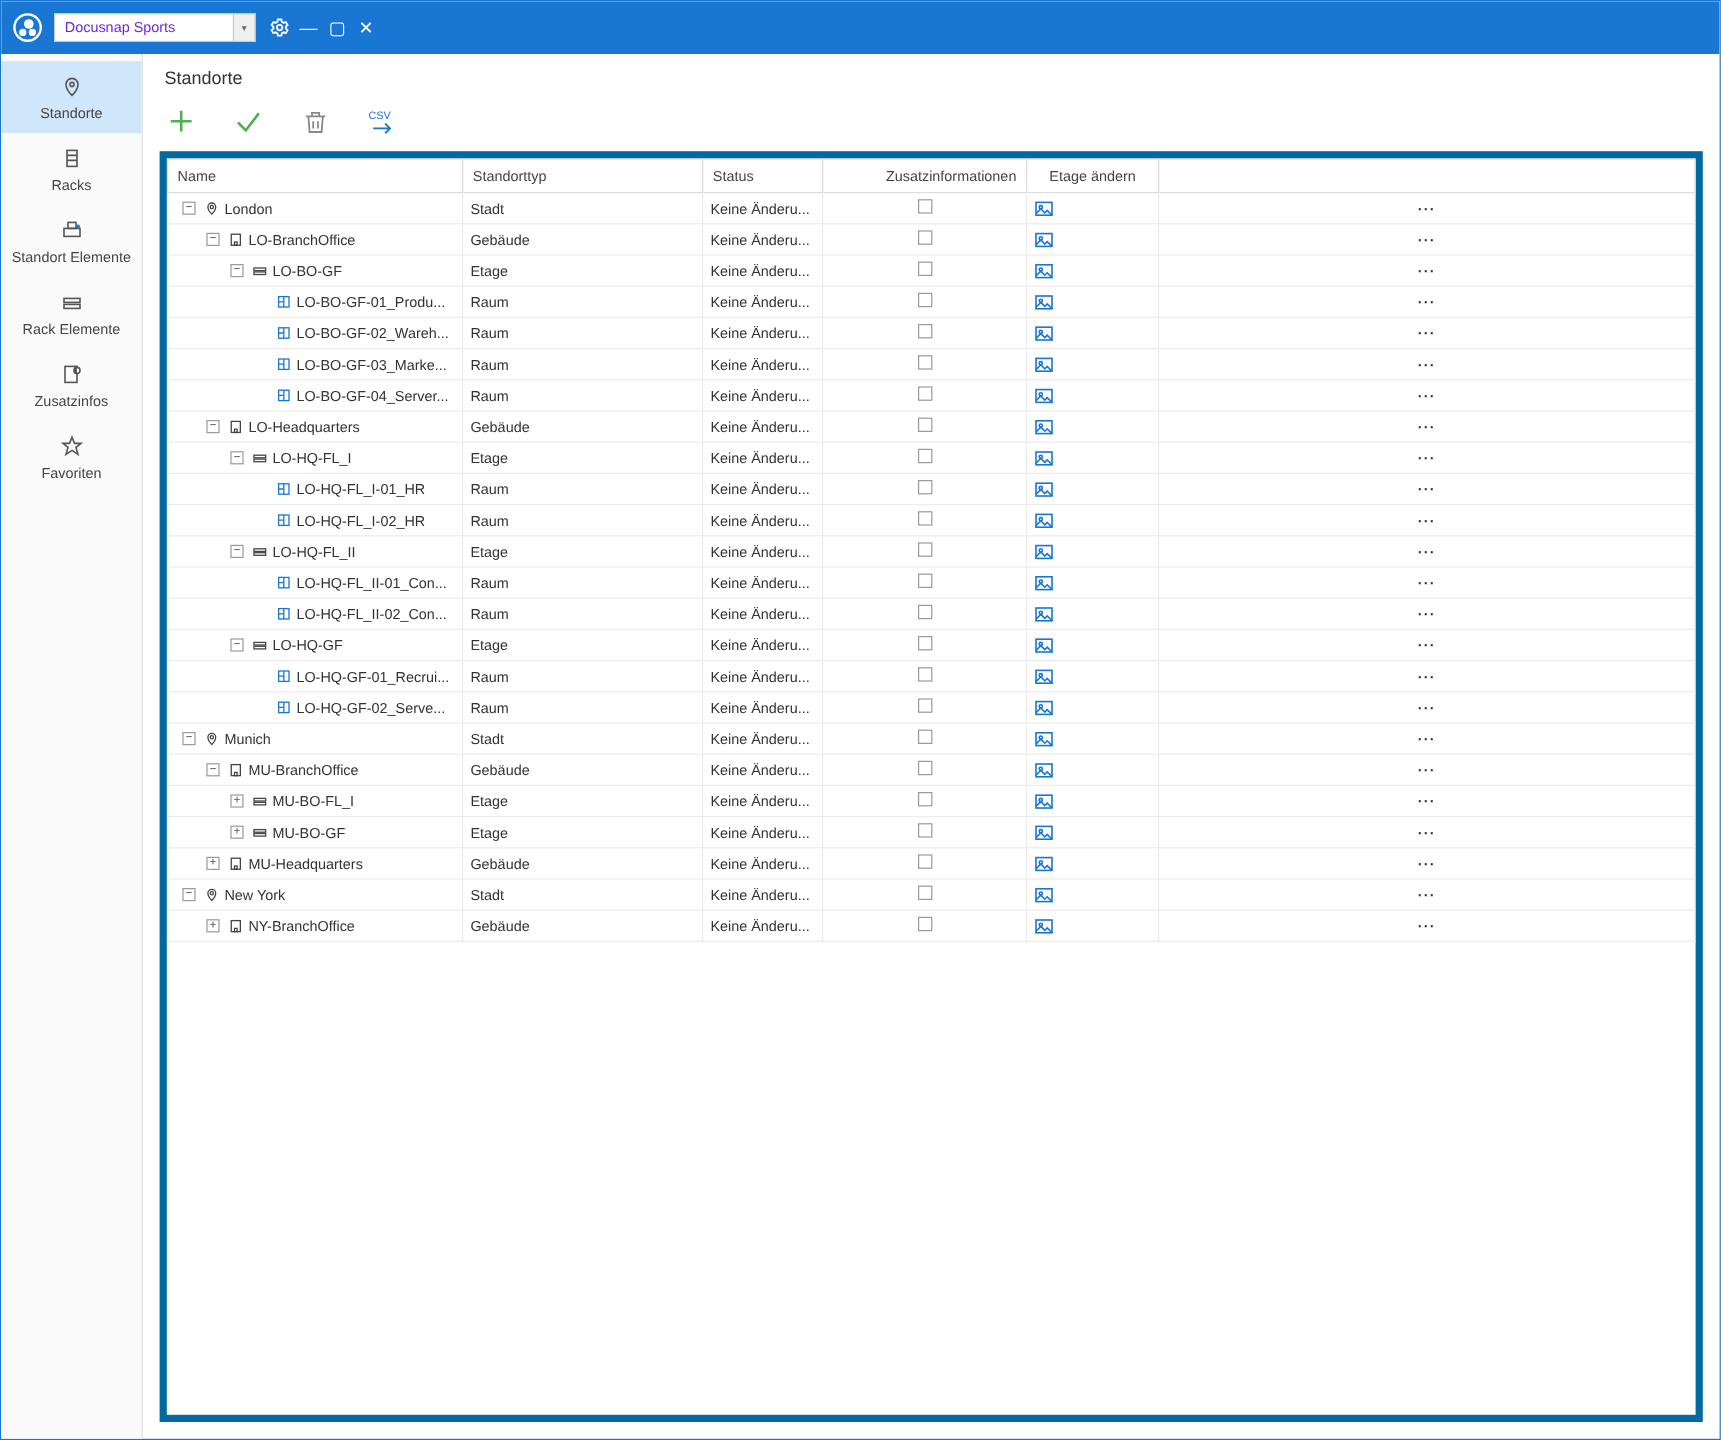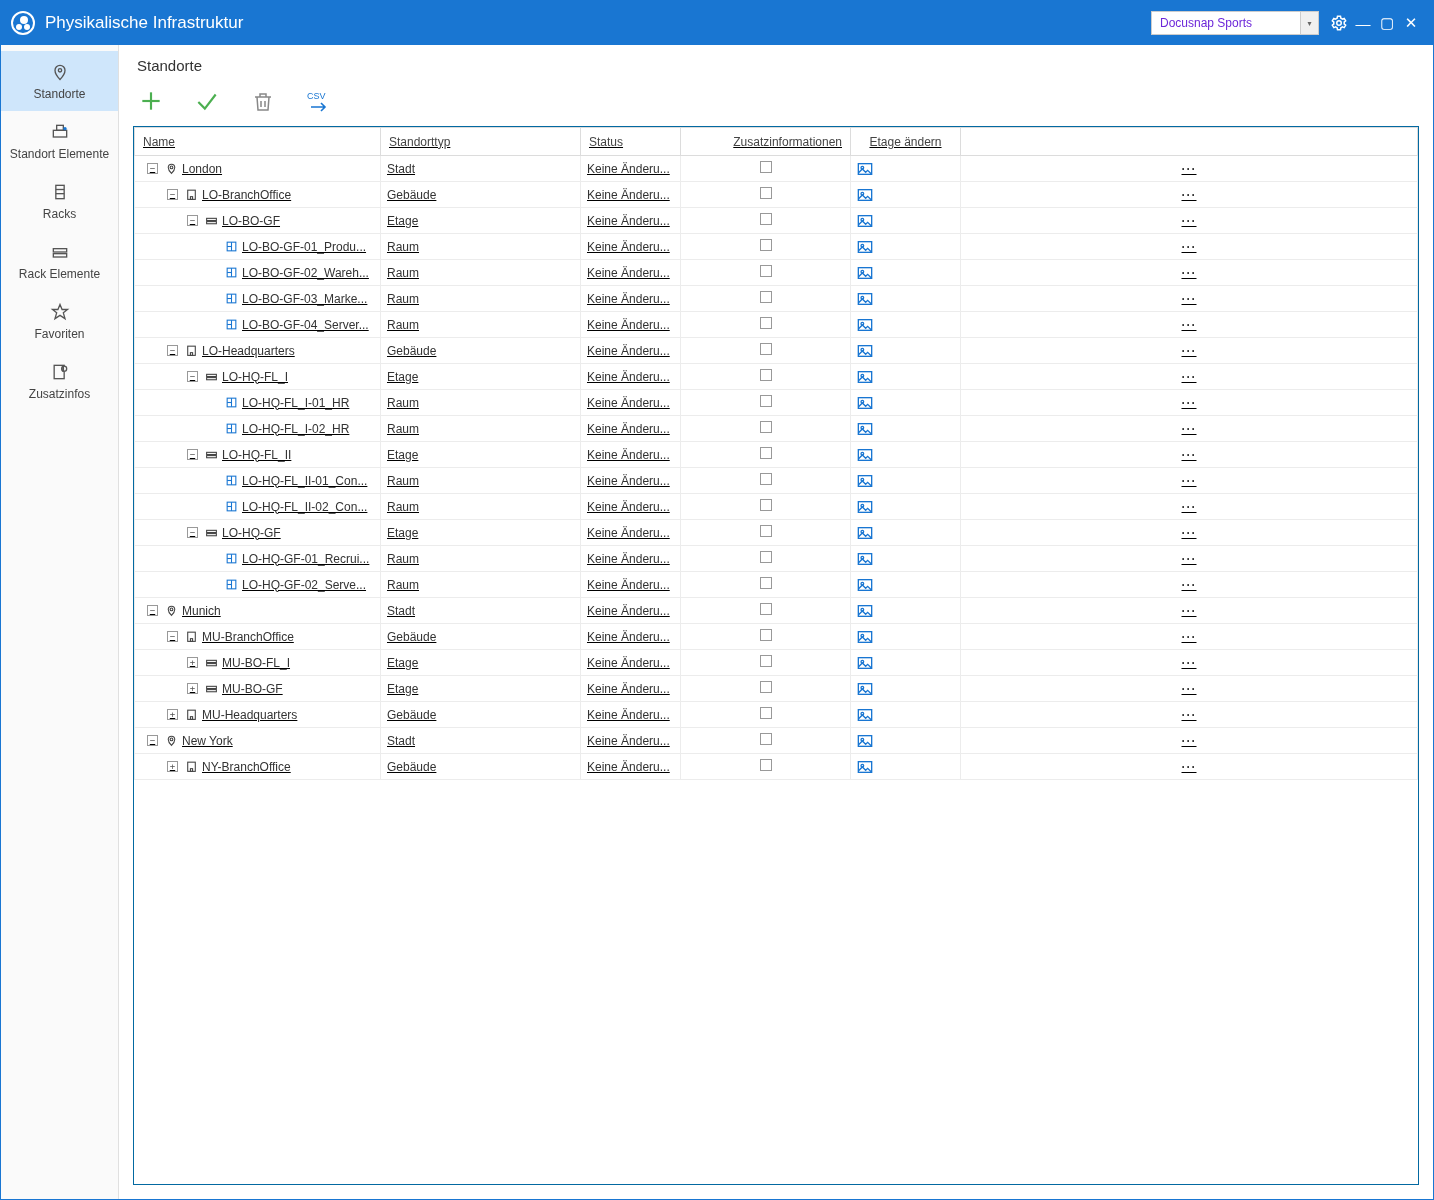--- a/index.html
+++ b/index.html
@@ -14,21 +14,21 @@
 .titlebar .win-btn { width: 24px; height: 24px; display: flex; align-items: center; justify-content: center; color: #fff; font-size: 15px; cursor: pointer; }
 .main { display: flex; height: calc(100% - 44px); }
 .sidebar { width: 118px; background: #fafafa; border-right: 1px solid #e0e0e0; padding-top: 6px; }
 .side-item { display: flex; flex-direction: column; align-items: center; padding: 10px 4px; font-size: 12px; color: #444; cursor: pointer; gap: 4px; }
 .side-item.active { background: #cfe6fb; }
 .side-icon { width: 22px; height: 22px; display: flex; align-items: center; justify-content: center; color: #555; }
 .content { flex: 1; display: flex; flex-direction: column; }
 .content-header { padding: 12px 18px 4px; font-size: 15px; color: #333; }
 .toolbar { padding: 8px 18px 12px; display: flex; gap: 28px; align-items: center; }
 .tool-btn { width: 28px; height: 28px; display: flex; align-items: flex-end; justify-content: center; cursor: pointer; }
-.grid { flex: 1; margin: 0 14px 14px 14px; border: 1px solid #0369a1; overflow: auto; background: #fff; text-decoration: underline; }
+.grid { flex: 1; margin: 0 14px 14px 14px; border: 6px solid #0369a1; overflow: auto; background: #fff; }
 table { border-collapse: collapse; width: 100%; table-layout: fixed; }
 th { background: #fff; border: 1px solid #dcdcdc; text-align: left; font-weight: 400; font-size: 12px; color: #444; padding: 6px 8px; height: 28px; }
 td { border: 1px solid #ececec; padding: 0 6px; height: 26px; font-size: 12px; color: #333; white-space: nowrap; overflow: hidden; text-overflow: ellipsis; }
 tr.sel td { border-top: 1px dotted #888; border-bottom: 1px dotted #888; }
 .name-cell { display: flex; align-items: center; height: 100%; }
 .toggle { width: 11px; height: 11px; border: 1px solid #999; display: inline-flex; align-items: center; justify-content: center; font-size: 9px; line-height: 1; color: #555; margin-right: 6px; cursor: pointer; font-family: monospace; background:#fff;}
 .row-icon { width: 14px; height: 14px; margin-right: 4px; display: inline-flex; align-items: center; justify-content: center; color: #555; }
 .chk { width: 12px; height: 12px; border: 1px solid #999; display: inline-block; }
 .img-icon { color: #1976d2; font-size: 14px; }
 .dots { text-align: center; font-weight: bold; letter-spacing: 1px; cursor: pointer; }
@@ -38,21 +38,20 @@
 .col-zusatz { width: 170px; text-align: right; }
 .col-bild { width: 110px; text-align: center; }
 .col-act { }
 svg { display: block; }
 </style>
 </head>
 <body>
 
 <div class="titlebar">
   <div class="logo"></div>
-  <div class="title">Physikalische Infrastruktur</div>
   <div class="combo">
       <span>Docusnap Sports</span>
     </div>
   <div class="combo-arrow">▾</div>
   <div class="win-btn">
       <svg width="18" height="18" viewBox="0 0 24 24" fill="none" stroke="#fff" stroke-width="2">
         <circle cx="12" cy="12" r="3"></circle>
         <path d="M19 12a7 7 0 0 0-.1-1.2l2-1.6-2-3.4-2.4 1a7 7 0 0 0-2-1.2L14 3h-4l-.5 2.6a7 7 0 0 0-2 1.2l-2.4-1-2 3.4 2 1.6A7 7 0 0 0 5 12a7 7 0 0 0 .1 1.2l-2 1.6 2 3.4 2.4-1a7 7 0 0 0 2 1.2L10 21h4l.5-2.6a7 7 0 0 0 2-1.2l2.4 1 2-3.4-2-1.6c.07-.4.1-.8.1-1.2z"></path>
       </svg>
     </div>
@@ -68,63 +67,63 @@
           <svg width="20" height="20" viewBox="0 0 24 24" fill="none" stroke="#555" stroke-width="1.6">
             <path d="M12 21s-6-6-6-11a6 6 0 1 1 12 0c0 5-6 11-6 11z"></path>
             <circle cx="12" cy="10" r="2"></circle>
           </svg>
         </span>
         <span>Standorte</span>
       </div>
       <div class="side-item">
         <span class="side-icon">
           <svg width="20" height="20" viewBox="0 0 24 24" fill="none" stroke="#555" stroke-width="1.6">
+            <rect x="7" y="4" width="10" height="16"></rect>
+            <line x1="7" y1="9" x2="17" y2="9"></line>
+            <line x1="7" y1="14" x2="17" y2="14"></line>
+          </svg>
+        </span>
+        <span>Racks</span>
+      </div>
+      <div class="side-item">
+        <span class="side-icon">
+          <svg width="20" height="20" viewBox="0 0 24 24" fill="none" stroke="#555" stroke-width="1.6">
             <rect x="4" y="10" width="16" height="8"></rect>
             <rect x="8" y="4" width="8" height="6"></rect>
             <circle cx="18" cy="8" r="2" fill="#1976d2" stroke="none"></circle>
           </svg>
         </span>
         <span>Standort Elemente</span>
       </div>
       <div class="side-item">
         <span class="side-icon">
           <svg width="20" height="20" viewBox="0 0 24 24" fill="none" stroke="#555" stroke-width="1.6">
-            <rect x="7" y="4" width="10" height="16"></rect>
-            <line x1="7" y1="9" x2="17" y2="9"></line>
-            <line x1="7" y1="14" x2="17" y2="14"></line>
-          </svg>
-        </span>
-        <span>Racks</span>
-      </div>
-      <div class="side-item">
-        <span class="side-icon">
-          <svg width="20" height="20" viewBox="0 0 24 24" fill="none" stroke="#555" stroke-width="1.6">
             <rect x="4" y="8" width="16" height="4"></rect>
             <rect x="4" y="14" width="16" height="4"></rect>
           </svg>
         </span>
         <span>Rack Elemente</span>
-      </div>
-      <div class="side-item">
-        <span class="side-icon">
-          <svg width="20" height="20" viewBox="0 0 24 24" fill="none" stroke="#555" stroke-width="1.6">
-            <polygon points="12,3 14.5,9 21,9 16,13 18,20 12,16 6,20 8,13 3,9 9.5,9"></polygon>
-          </svg>
-        </span>
-        <span>Favoriten</span>
       </div>
       <div class="side-item">
         <span class="side-icon">
           <svg width="20" height="20" viewBox="0 0 24 24" fill="none" stroke="#555" stroke-width="1.6">
             <rect x="5" y="4" width="12" height="16"></rect>
             <circle cx="17" cy="8" r="3" fill="#fff" stroke="#555"></circle>
             <text x="15" y="11" font-size="7" fill="#555">i</text>
           </svg>
         </span>
         <span>Zusatzinfos</span>
+      </div>
+      <div class="side-item">
+        <span class="side-icon">
+          <svg width="20" height="20" viewBox="0 0 24 24" fill="none" stroke="#555" stroke-width="1.6">
+            <polygon points="12,3 14.5,9 21,9 16,13 18,20 12,16 6,20 8,13 3,9 9.5,9"></polygon>
+          </svg>
+        </span>
+        <span>Favoriten</span>
       </div>
     </div>
 
   <div class="content">
     <div class="content-header">Standorte</div>
     <div class="toolbar">
       <div class="tool-btn">
           <svg width="26" height="26" viewBox="0 0 24 24" stroke="#4caf50" stroke-width="2">
             <line x1="12" y1="4" x2="12" y2="20"></line>
             <line x1="4" y1="12" x2="20" y2="12"></line>

